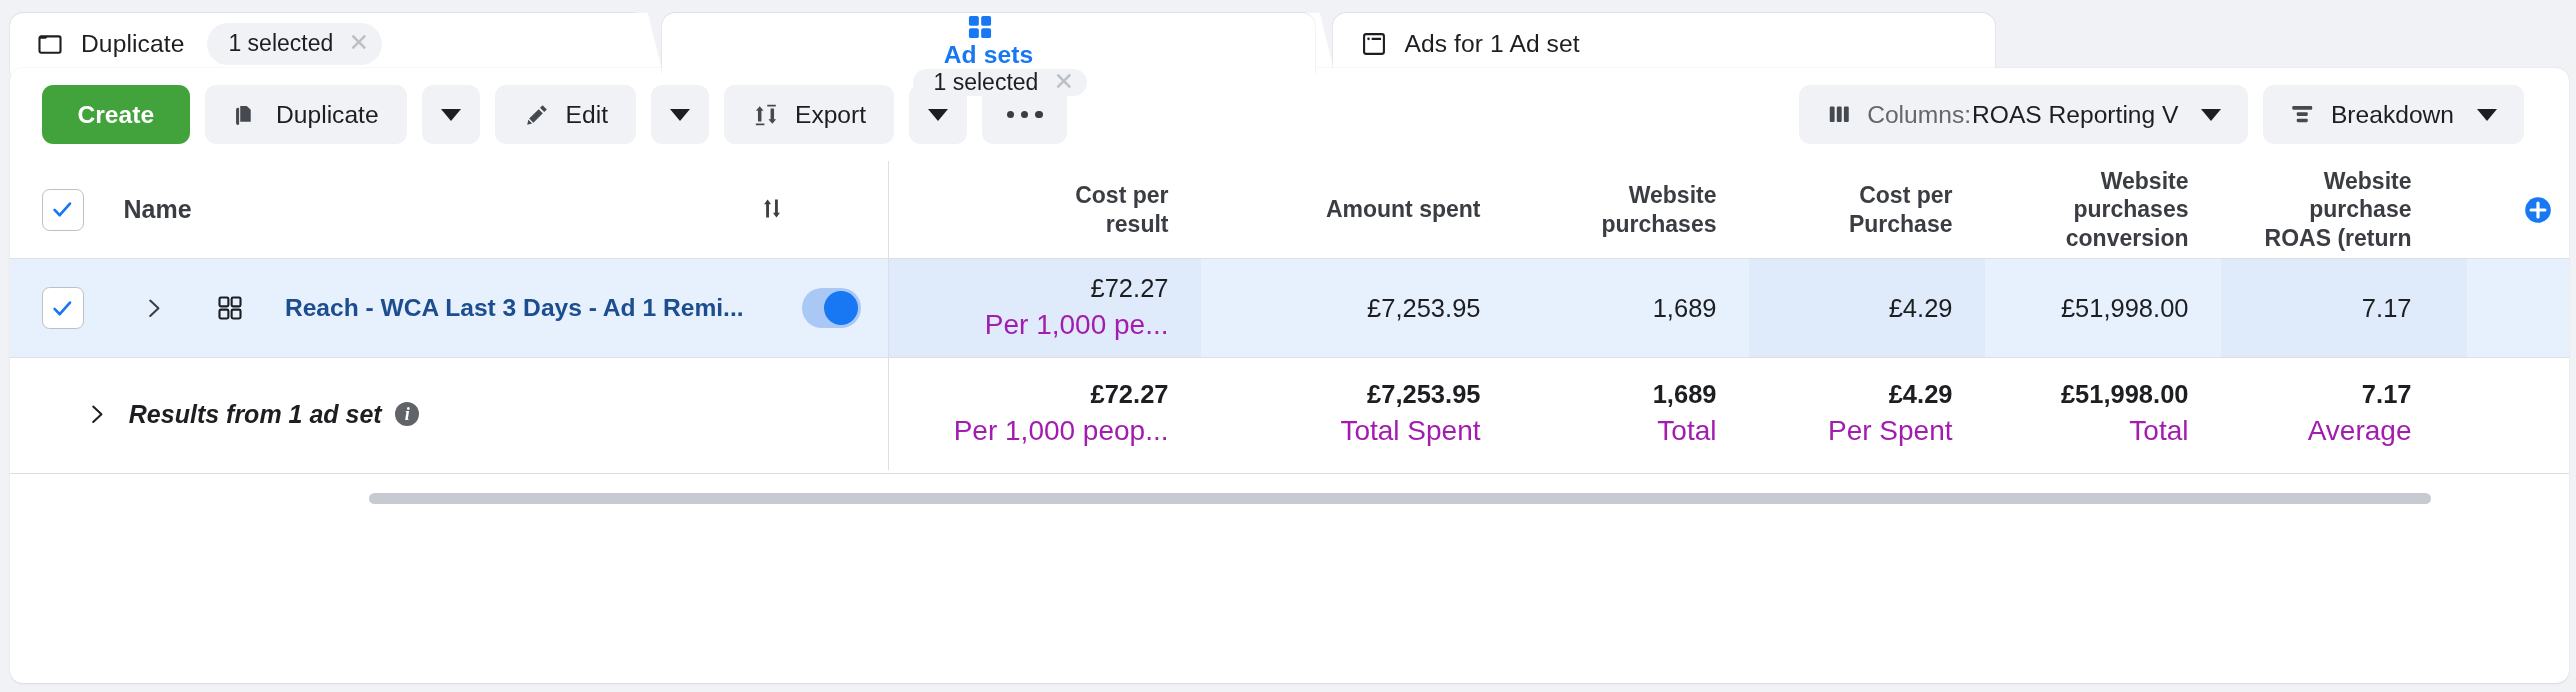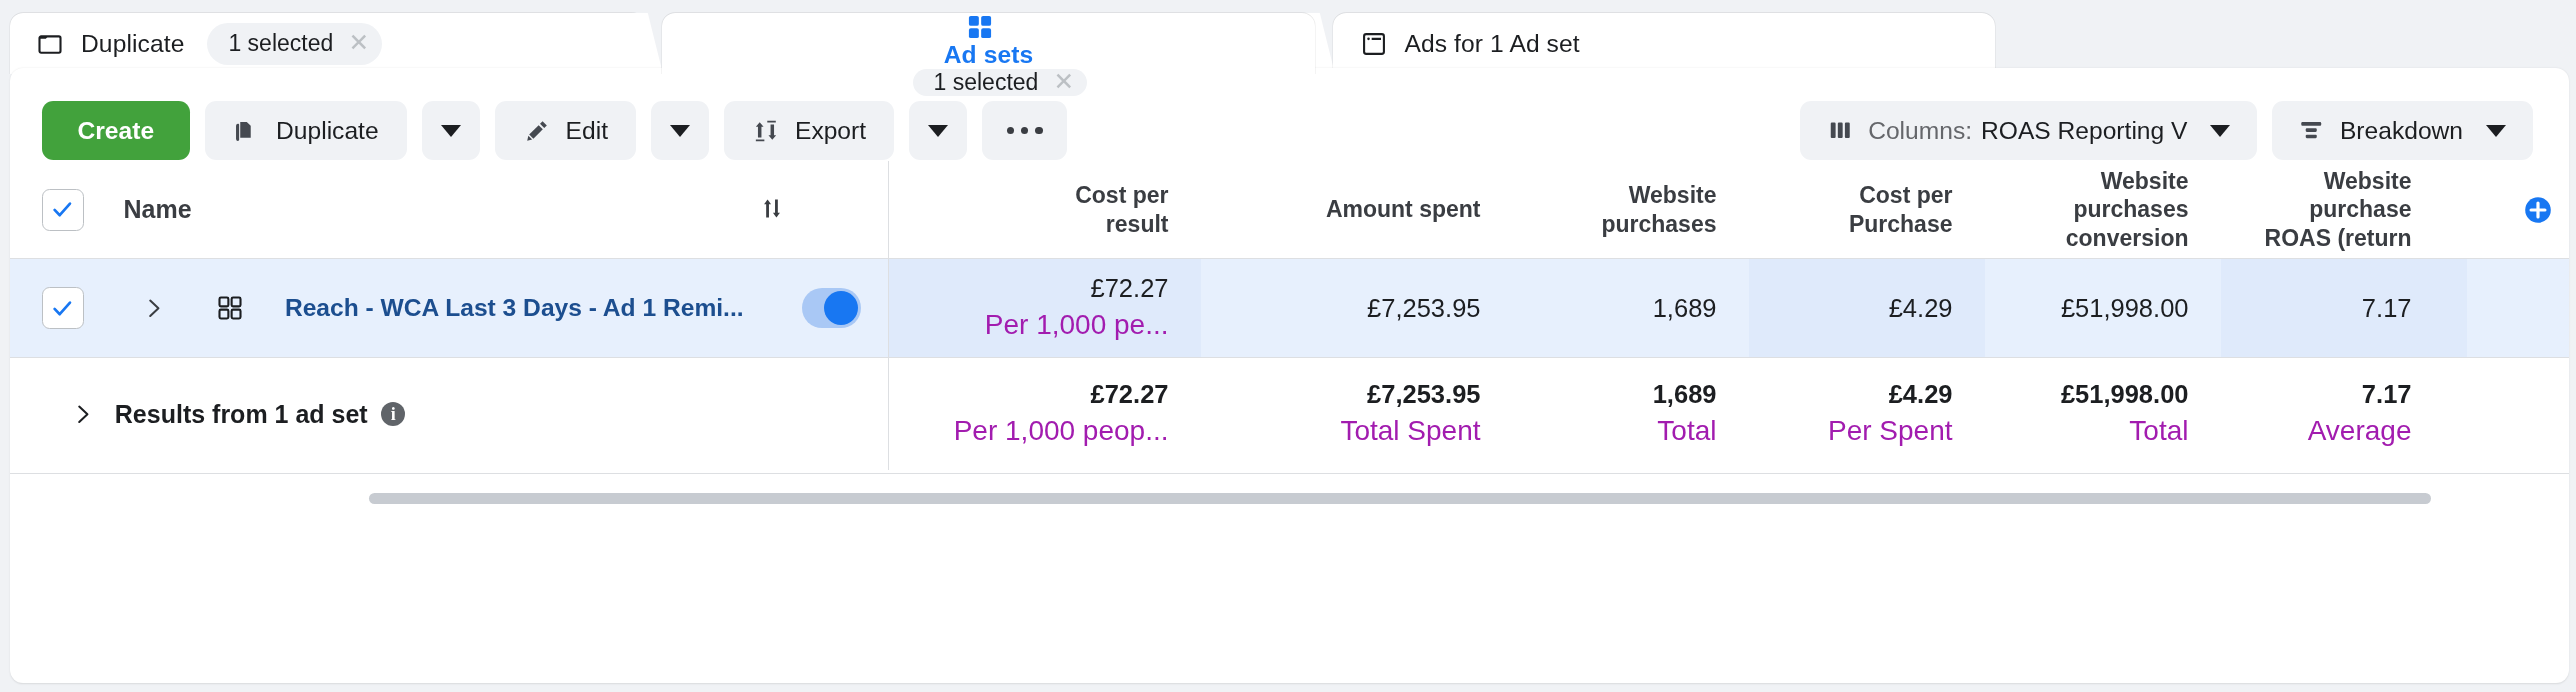--- a/index.html
+++ b/index.html
@@ -57,21 +57,21 @@
     position: absolute; left: 9.5px; top: 68px;
     width: 2559px; height: 615px;
     background: #ffffff;
     border-radius: 13.2px;
     box-shadow: 0 0.9px 1.9px rgba(0,0,0,0.1);
     overflow: hidden;
   }
 
   
   .toolbar {
-    position: absolute; left: 0; top: 16px;
+    position: absolute; left: 0; top: 0;
     width: 100%; height: 93px;
     display: flex; align-items: center;
     padding: 0 32px;
   }
   .btn {
     height: 59px;
     display: inline-flex; align-items: center; justify-content: center;
     background: #f0f2f5; border: none; border-radius: 11.3px;
     font-family: "Liberation Sans", sans-serif;
     font-size: 24.6px; color: #1c1e21;
@@ -310,25 +310,25 @@
 
     <button class="btn" style="padding:0 26.5px;">
       <span class="bi">
         <svg width="26.5" height="26.5" viewBox="0 0 24 24" fill="#454950">
           <rect x="3.4" y="5" width="4.4" height="14" rx="1"></rect>
           <rect x="9.8" y="5" width="4.4" height="14" rx="1"></rect>
           <rect x="16.2" y="5" width="4.4" height="14" rx="1"></rect>
         </svg>
       </span>
       <span class="muted">Columns:</span>
-      <span style="margin-left:9px">ROAS Reporting V</span>
+      <span style="margin-left:1px">ROAS Reporting V</span>
       <span class="caret-glyph" style="margin-left:23px"></span>
     </button>
 
-    <button class="btn" style="margin-right:4px; padding:0 26.5px;text-align:center;">
+    <button class="btn" style="margin-right:13px; padding:0 26.5px;text-align:center;">
       <span class="bi">
         <svg width="26.5" height="26.5" viewBox="0 0 24 24" fill="#454950">
           <rect x="3" y="4.6" width="18" height="3.4" rx="1"></rect>
           <rect x="7" y="10.3" width="10" height="3.2" rx="1"></rect>
           <rect x="7" y="16" width="10" height="3.2" rx="1"></rect>
         </svg>
       </span>
       <span>Breakdown</span>
       <span class="caret-glyph" style="margin-left:23px"></span>
     </button>
@@ -430,21 +430,21 @@
         <div class="cell" style="width:236px">
           <span class="v">£51,998.00</span>
         </div>
         <div class="cell hovercell" style="width:246px; padding-right:55px;">
           <span class="v">7.17</span>
         </div>
       </div>
     </div>
 
     <div class="row total total-sep" style="height:113px;">
-      <div class="namecol" style="padding-left:52px;">
+      <div class="namecol" style="padding-left:66px;font-style:italic;">
         <span class="chev" style="margin-left:0;">
           <svg width="24.6" height="24.6" viewBox="0 0 24 24" fill="none" stroke="#1c1e21" stroke-width="2" stroke-linecap="round" stroke-linejoin="round">
             <path d="M9 4.5l8 7.5-8 7.5"></path>
           </svg>
         </span>
         <span class="namelabel" style="color:#1c1e21; margin-left:11.3px;">Results from 1 ad set</span>
         <span class="info-dot">i</span>
       </div>
       <div class="metrics">
         <div class="cell" style="width:312px">

